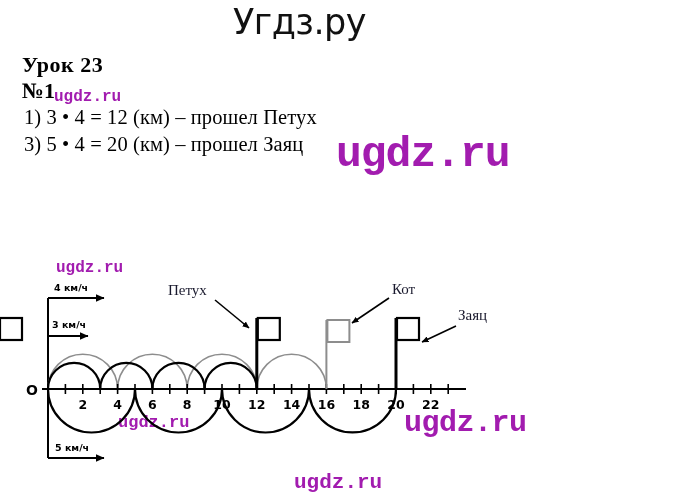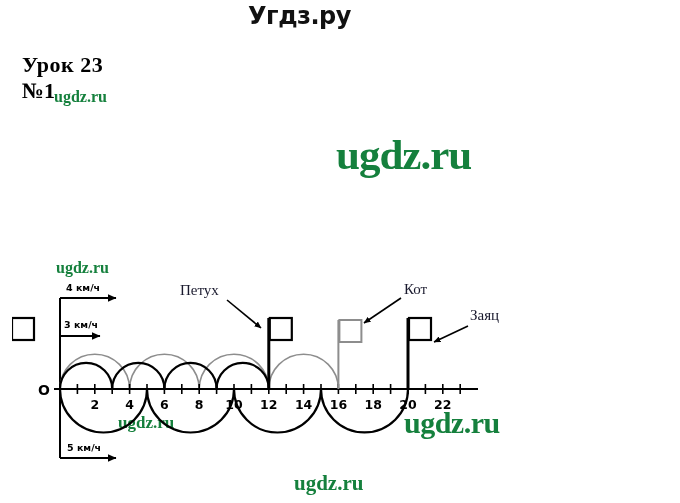--- a/index.html
+++ b/index.html
@@ -17,22 +17,22 @@
   }
 
   
   #site-header {
     position: absolute;
     top: 2px;
     left: 0;
     width: 599px;
     text-align: center;
     font-family: "DejaVu Sans", sans-serif;
-    font-weight: bold;
-    font-size: 24px;
+    font-weight: normal;
+    font-size: 35px;
     letter-spacing: -0.5px;
     color: #111111;
   }
 
   
   #lesson-title {
     position: absolute;
     left: 22px;
     top: 52px;
     font-family: "Liberation Serif", serif;
@@ -60,37 +60,37 @@
     font-family: "Liberation Serif", serif;
     font-size: 20.5px;
     line-height: 27px;
     white-space: nowrap;
     letter-spacing: 0.1px;
   }
 
   
   .wm {
     position: absolute;
-    font-family: Liberation Serif, serif;
-    font-weight: bold;
-    color: #15803d;
+    font-family: Liberation Mono, monospace;
+    font-weight: bold;
+    color: #a21caf;
     pointer-events: none;
     white-space: nowrap;
   }
   #wm-big-center { left: 336px; top: 130px; font-size: 43px; letter-spacing: -1px; }
   #wm-small-1    { left: 54px;  top: 88px;  font-size: 16px; }
   #wm-small-2    { left: 56px;  top: 259px; font-size: 16px; }
   #wm-small-3    { left: 118px; top: 413px; font-size: 17px; }
   #wm-big-right  { left: 404px; top: 406px; font-size: 30px; letter-spacing: -0.5px; }
   #wm-bottom     { left: 294px; top: 471px; font-size: 21px; }
 
   
   #diagram {
     position: absolute;
-    left: 12px;
+    left: 0;
     top: 276px;
     width: 552px;
     height: 190px;
   }
   #diagram svg { display: block; }
   .lbl-animal {
     font-family: "Liberation Serif", serif;
     font-size: 15px;
     fill: #1a1a2e;
   }
@@ -117,20 +117,22 @@
 </head>
 <body>
 
 <div id="site-header">Угдз.ру</div>
 
 <div id="lesson-title">Урок 23</div>
 
 <div id="task-number">№1</div>
 
 <div id="solution-list">
+  <div class="solution-line">1) 3 • 4 = 12 (км) – прошел Петух</div>
+  <div class="solution-line">3) 5 • 4 = 20 (км) – прошел Заяц</div>
 </div>
 
 <div class="wm" id="wm-small-1">ugdz.ru</div>
 <div class="wm" id="wm-big-center">ugdz.ru</div>
 <div class="wm" id="wm-small-2">ugdz.ru</div>
 <div class="wm" id="wm-small-3">ugdz.ru</div>
 <div class="wm" id="wm-big-right">ugdz.ru</div>
 <div class="wm" id="wm-bottom">ugdz.ru</div>
 
 <div id="diagram">

